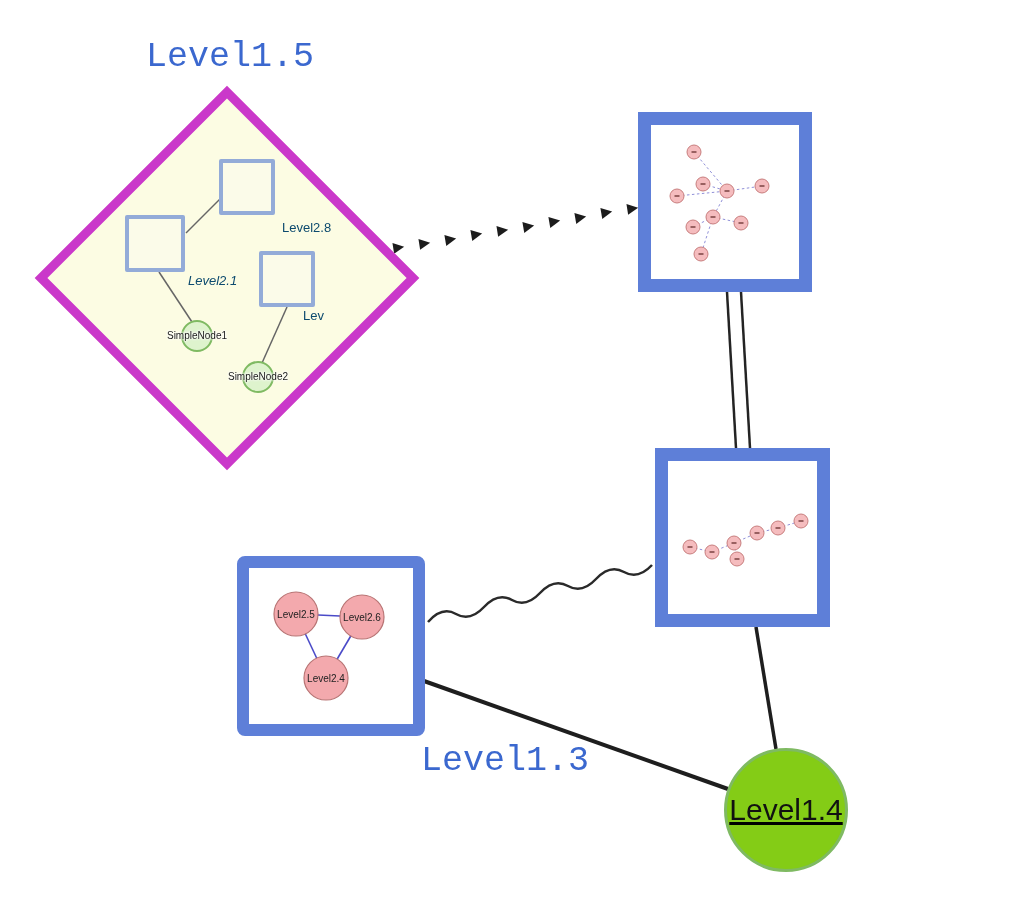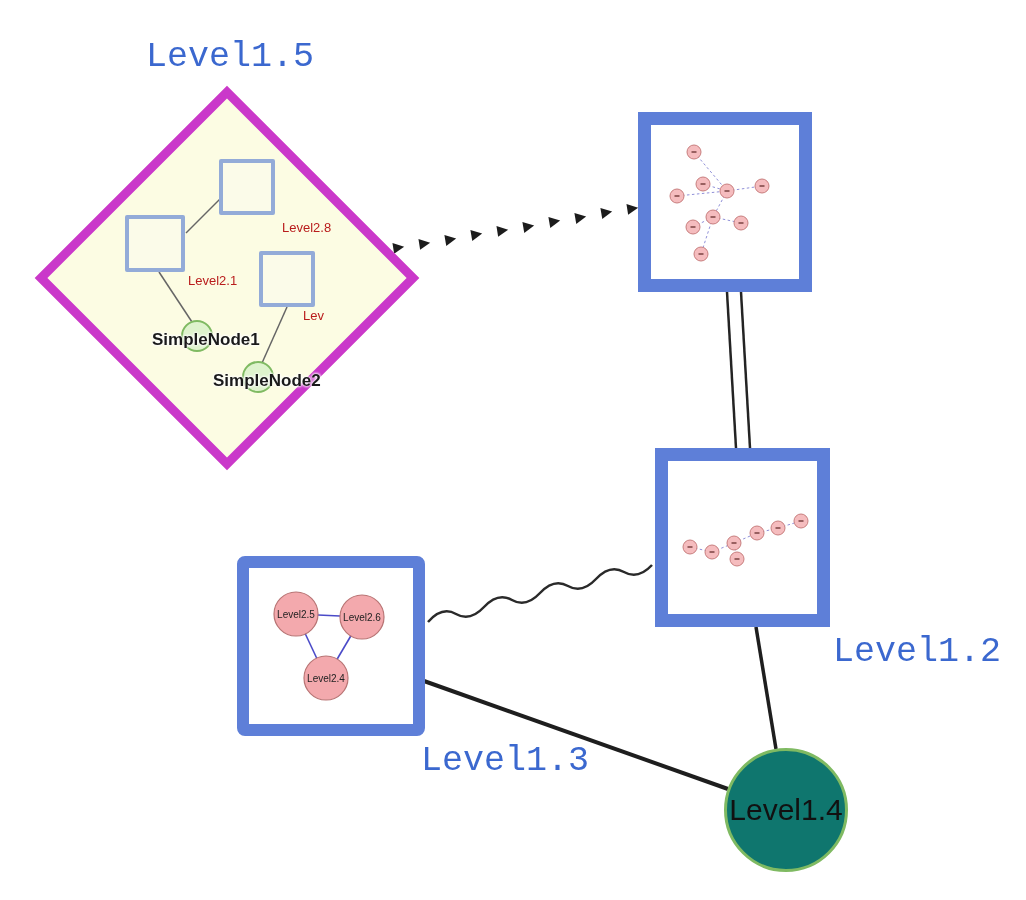--- a/index.html
+++ b/index.html
@@ -9,34 +9,34 @@
 
   
   .big-label { position:absolute; font-size:35px; color:#3b68cf; white-space:nowrap;font-family:Liberation Mono, monospace; }
 
   
   .diamond { position:absolute; left:91px; top:142px; width:272px; height:272px;
              transform:rotate(45deg); background:#fcfce3; border:9px solid #ca38ca; }
 
   
   .inner-sq { position:absolute; border:4px solid #93abd8; background:#fbfbe9; border-radius:2px; }
-  .small-label { position:absolute; font-size:13px; color:#b91c1c; white-space:nowrap; }
+  .small-label { position:absolute; font-size:13px; color:#0c4a6e; white-space:nowrap; }
 
   
   .green-circle { position:absolute; border-radius:50%; background:#def3cd; border:2px solid #7fba62; }
-  .node-text { position:absolute; font-size:17px; color:#1a1a1a; text-align:center; white-space:nowrap;
-               text-shadow:0 0 3px #fff, 0 0 3px #fff, 0 0 3px #fff;font-weight:bold; }
+  .node-text { position:absolute; font-size:10px; color:#1a1a1a; text-align:center; white-space:nowrap;
+               text-shadow:0 0 3px #fff, 0 0 3px #fff, 0 0 3px #fff; }
 
   
   .group-box { position:absolute; border:13px solid #5e7fd8; background:#ffffff; }
   .group-box.b12 { border-width:12px; }
 
   
   .big-green { position:absolute; left:724px; top:748px; width:124px; height:124px; border-radius:50%;
-               background:#0f766e; border:3px solid #7fba62; display:flex; align-items:center; justify-content:center; }
+               background:#84cc16; border:3px solid #7fba62; display:flex; align-items:center; justify-content:center;text-decoration:underline; }
   .big-green span { font-size:30px; color:#111; white-space:nowrap; }
 
   svg text { font-family:"Liberation Sans", sans-serif; }
 </style>
 </head>
 <body>
 
 <div class="canvas">
 
   <svg class="layer">
@@ -64,21 +64,21 @@
     <line x1="186" y1="233" x2="221" y2="198" stroke="#666666" stroke-width="1.5"></line>
     <line x1="159" y1="272" x2="192" y2="322" stroke="#666666" stroke-width="1.5"></line>
     <line x1="287" y1="307" x2="262" y2="363" stroke="#666666" stroke-width="1.5"></line>
   </svg>
 
   <div class="inner-sq" style="left:219px; top:159px; width:56px; height:56px;"></div>
   <div class="inner-sq" style="left:125px; top:215px; width:60px; height:57px;"></div>
   <div class="inner-sq" style="left:259px; top:251px; width:56px; height:56px;"></div>
 
   <div class="small-label" style="left:282px; top:220px;">Level2.8</div>
-  <div class="small-label" style="left:188px; top:273px;">Level2.1</div>
+  <div class="small-label" style="left:188px; top:273px;font-style:italic;">Level2.1</div>
   <div class="small-label" style="left:303px; top:308px;">Lev</div>
 
   <div class="green-circle" style="left:181px; top:320px; width:32px; height:32px;"></div>
   <div class="node-text" style="left:152px; top:330px; width:90px;">SimpleNode1</div>
 
   <div class="green-circle" style="left:242px; top:361px; width:32px; height:32px;"></div>
   <div class="node-text" style="left:213px; top:371px; width:90px;">SimpleNode2</div>
 
   <div class="group-box" style="left:638px; top:112px; width:174px; height:180px;">
     <svg width="148" height="154" viewBox="0 0 148 154">
@@ -166,16 +166,15 @@
         <text x="77" y="114">Level2.4</text>
       </g>
     </svg>
   </div>
 
   <div class="big-green">
     <span>Level1.4</span>
   </div>
 
   <div class="big-label" style="left:146px; top:37px;">Level1.5</div>
-  <div class="big-label" style="left:833px; top:632px;">Level1.2</div>
   <div class="big-label" style="left:421px; top:741px;">Level1.3</div>
 
 </div>
 
 </body></html>

